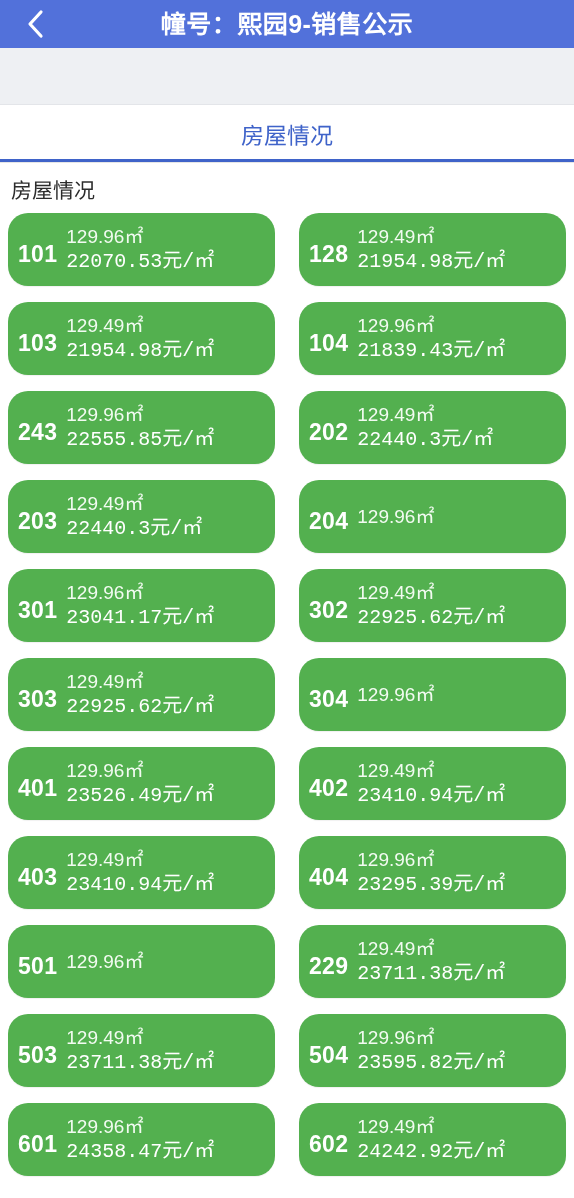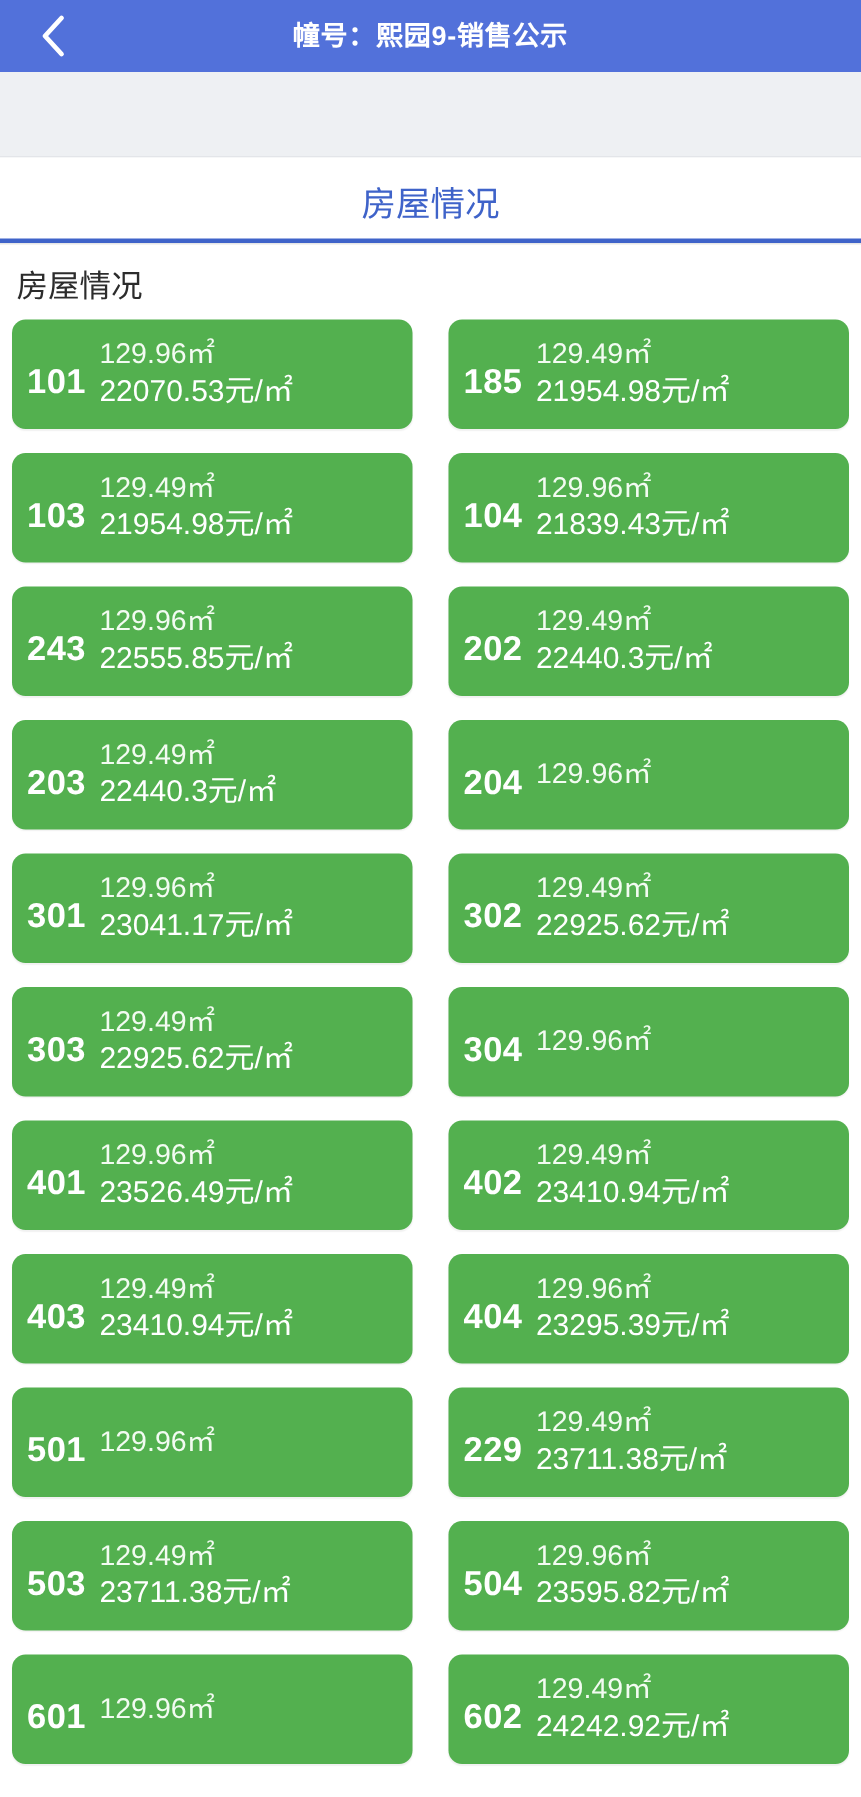--- a/index.html
+++ b/index.html
@@ -37,21 +37,21 @@
     top: 0;
     height: 48px;
     width: 44px;
     display: flex;
     align-items: center;
     justify-content: center;
     cursor: pointer;
   }
   .back-btn svg { display: block; }
   .nav-title {
-    font-size: 18px;
+    font-size: 25px;
     font-weight: 700;
     color: #ffffff;
     letter-spacing: 0.5px;
     line-height: 48px;
     text-align: center;
     white-space: nowrap;
   }
 
   
   .gap-band {
@@ -109,21 +109,21 @@
     padding: 0 8px;
     display: flex;
     flex-wrap: wrap;
     background: #ffffff;
   }
   .card {
     width: 267px;
     height: 73px;
     margin-bottom: 16px;
     background: #53b04f;
-    border-radius: 9px;
+    border-radius: 20px;
     display: flex;
     align-items: center;
     padding-left: 10px;
     color: #ffffff;
     cursor: pointer;
     overflow: hidden;
     box-shadow: 0 1px 1px rgba(0,0,0,0.06);
   }
   .card:nth-child(odd) { margin-right: 24px; }
 
@@ -146,20 +146,21 @@
   }
   .card-area {
     font-size: 19px;
     white-space: nowrap;
     color: #f2fbf1;
   }
   .card-price {
     font-size: 20px;
     white-space: nowrap;
     color: #ffffff;
+    font-family: Liberation Mono, monospace;
   }
 </style>
 </head>
 <body>
 
 <div id="app">
 
   <div class="navbar">
     <div class="back-btn">
       <span>
@@ -183,21 +184,21 @@
 
   <div class="grid" id="unit-grid">
       <div class="card">
         <div class="room-no">101</div>
         <div class="card-info">
           <div class="card-area">129.96㎡</div>
           <div class="card-price">22070.53元/㎡</div>
         </div>
       </div>
       <div class="card">
-        <div class="room-no">185</div>
+        <div class="room-no">128</div>
         <div class="card-info">
           <div class="card-area">129.49㎡</div>
           <div class="card-price">21954.98元/㎡</div>
         </div>
       </div>
       <div class="card">
         <div class="room-no">103</div>
         <div class="card-info">
           <div class="card-area">129.49㎡</div>
           <div class="card-price">21954.98元/㎡</div>
@@ -316,20 +317,21 @@
         <div class="room-no">504</div>
         <div class="card-info">
           <div class="card-area">129.96㎡</div>
           <div class="card-price">23595.82元/㎡</div>
         </div>
       </div>
       <div class="card">
         <div class="room-no">601</div>
         <div class="card-info">
           <div class="card-area">129.96㎡</div>
+          <div class="card-price">24358.47元/㎡</div>
         </div>
       </div>
       <div class="card">
         <div class="room-no">602</div>
         <div class="card-info">
           <div class="card-area">129.49㎡</div>
           <div class="card-price">24242.92元/㎡</div>
         </div>
       </div>
     </div>

